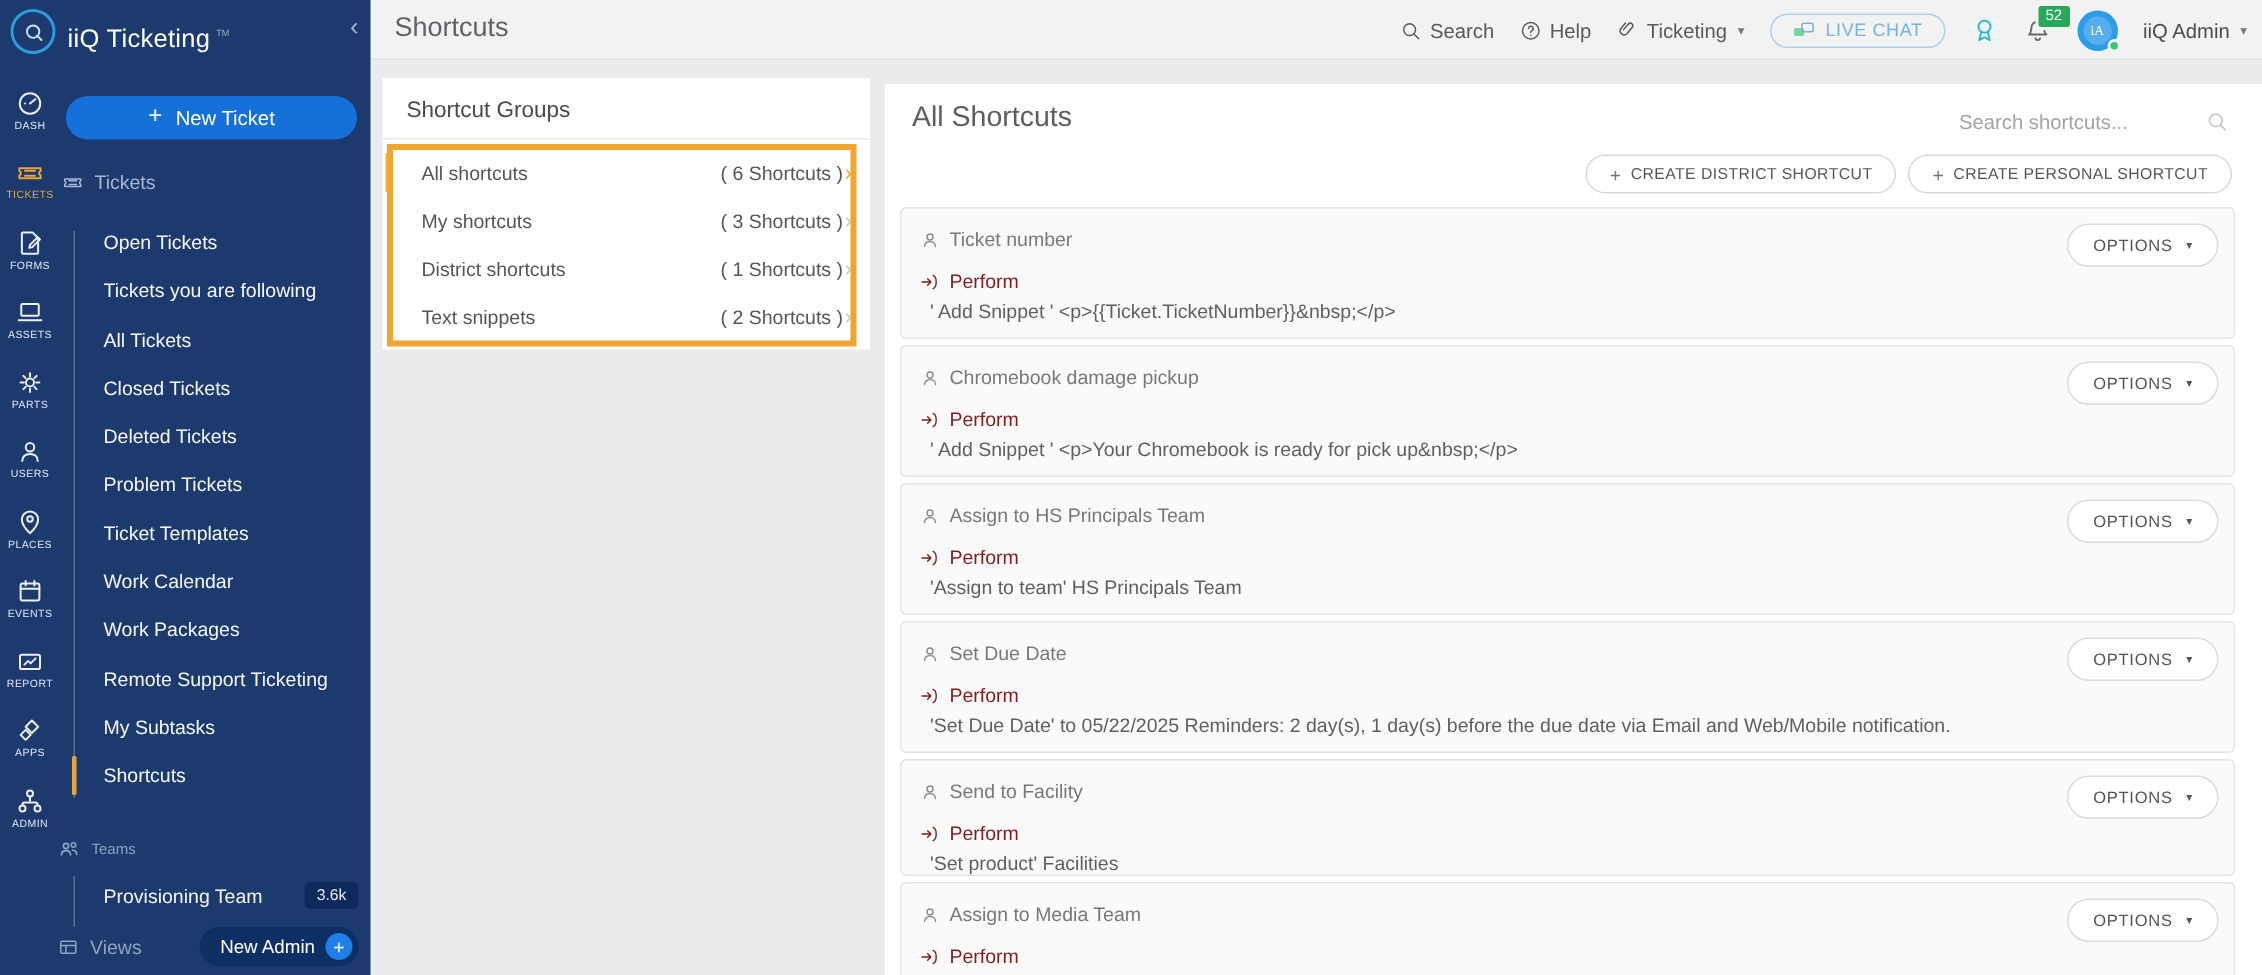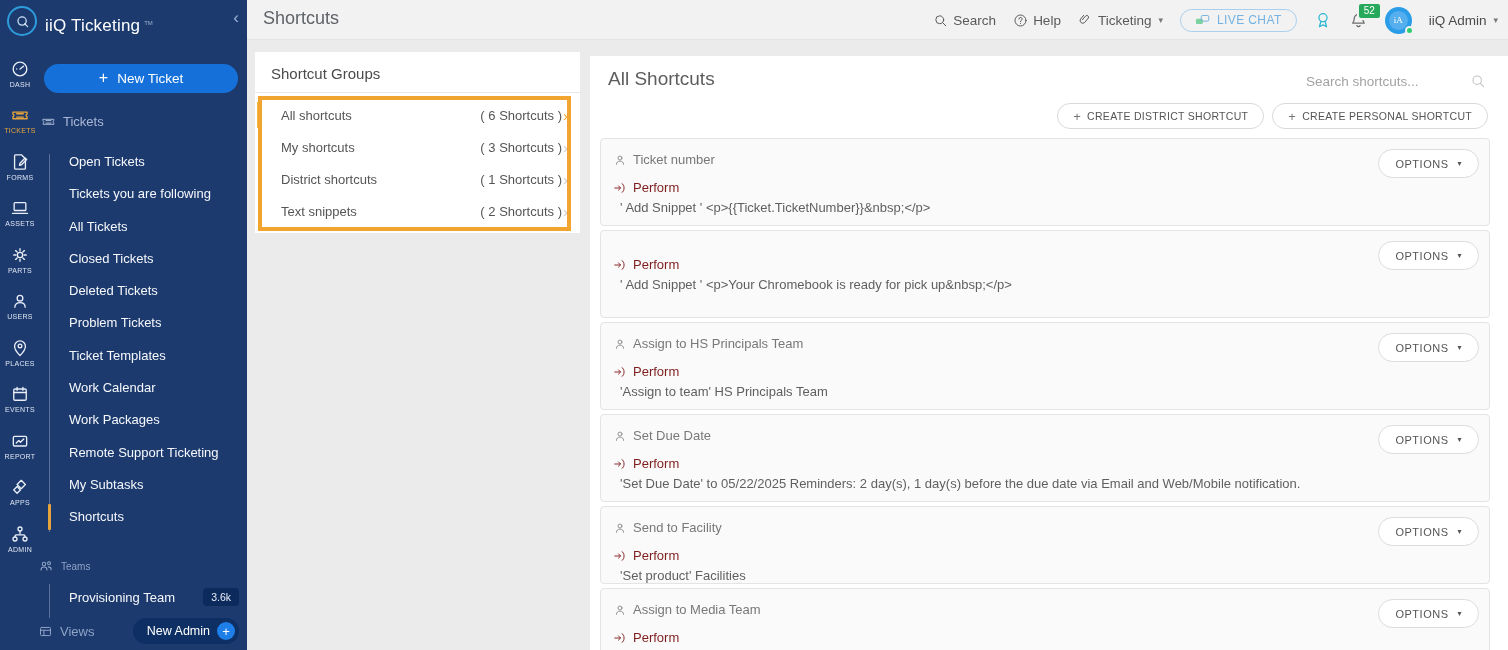--- a/index.html
+++ b/index.html
@@ -429,20 +429,26 @@
         <div class="perform-row">
             <svg class="ic" width="14" height="14">
               <use href="#i-perform"></use>
             </svg>
             <span>Perform</span>
           </div>
         <div class="card-action">' Add Snippet ' &lt;p&gt;{{Ticket.TicketNumber}}&amp;nbsp;&lt;/p&gt;</div>
       </div>
 
       <div class="card">
+        <div class="card-head">
+          <svg class="ic" width="14" height="14">
+              <use href="#i-user"></use>
+            </svg>
+          <span class="card-title">Chromebook damage pickup</span>
+        </div>
         <button class="options-btn">
             <span>OPTIONS</span>
             <span class="caret">▾</span>
           </button>
         <div class="perform-row">
             <svg class="ic" width="14" height="14">
               <use href="#i-perform"></use>
             </svg>
             <span>Perform</span>
           </div>

